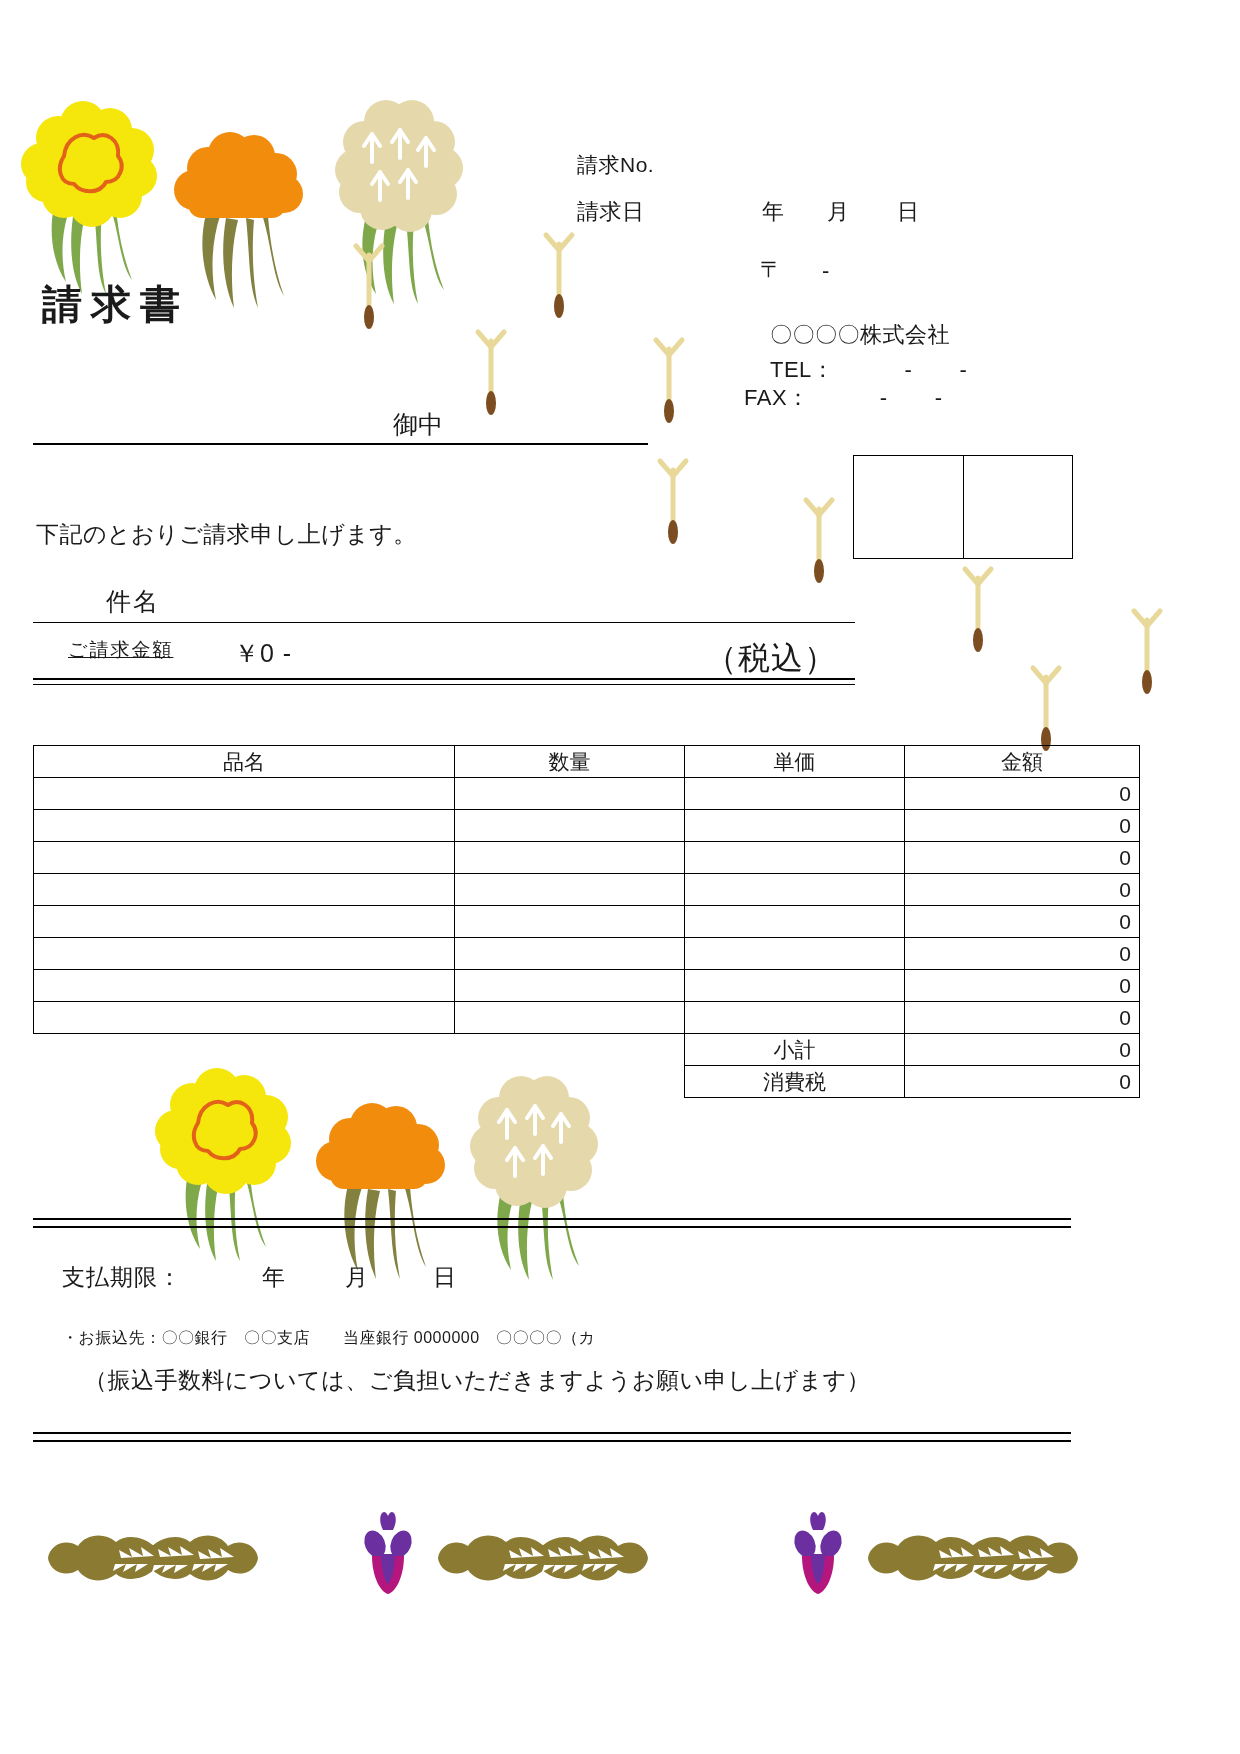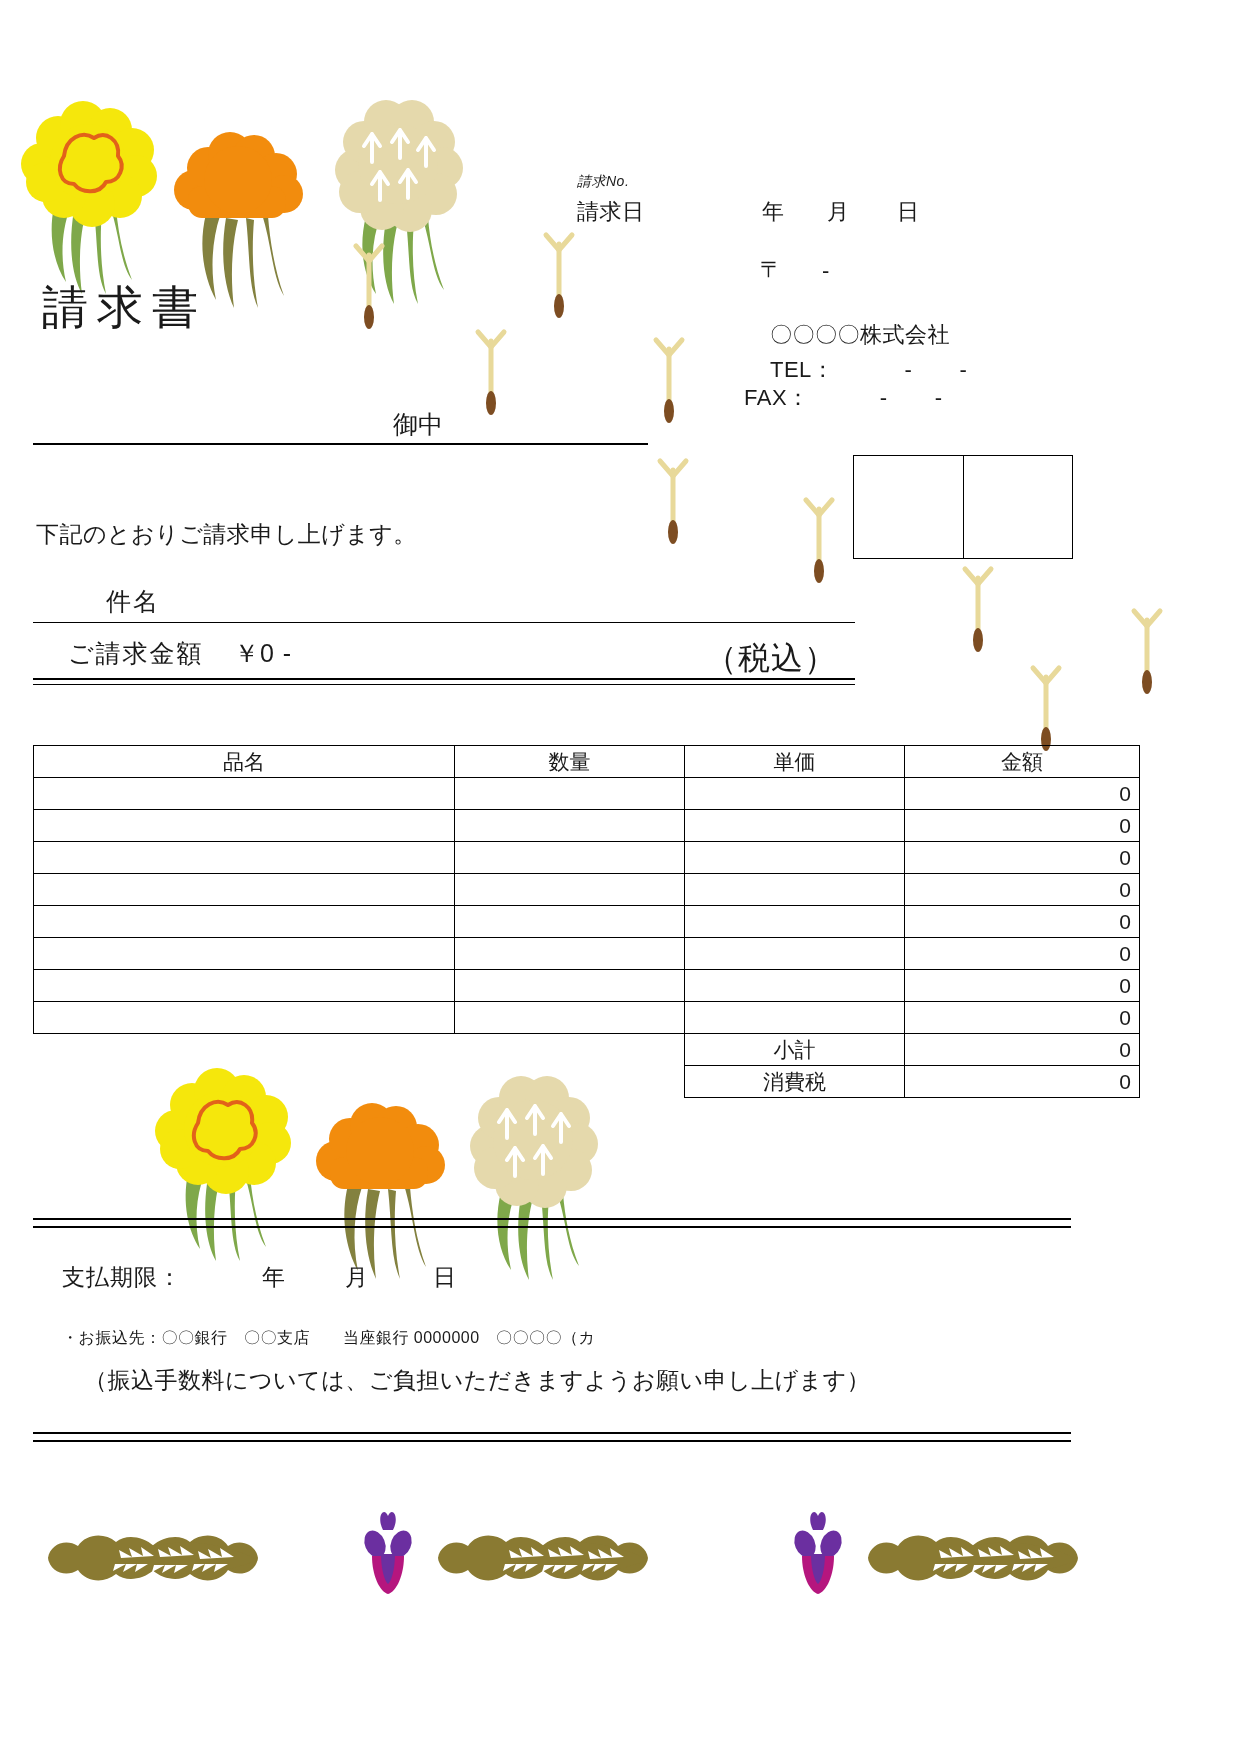--- a/index.html
+++ b/index.html
@@ -35,24 +35,23 @@
     left: 0; top: 0;
     width: 1240px;
     height: 1754px;
     z-index: 2;
   }
 
   .abs { position: absolute; }
 
   
   #invoice-no-label {
-    left: 577px; top: 173px;
-    font-size: 14px;
-    letter-spacing: 0.5px;
-    font-style: italic;
+    left: 577px; top: 151px;
+    font-size: 21px;
+    letter-spacing: 0.5px;
   }
   #invoice-date-label {
     left: 577px; top: 197px;
     font-size: 22px;
     letter-spacing: 0.5px;
   }
   #date-year { left: 762px; top: 197px; font-size: 22px; }
   #date-month { left: 827px; top: 197px; font-size: 22px; }
   #date-day { left: 897px; top: 197px; font-size: 22px; }
 
@@ -73,23 +72,23 @@
     left: 744px; top: 383px;
     font-size: 22px;
     letter-spacing: 0.5px;
   }
   .contact-dash1 { display: inline-block; width: 78px; text-align: right; }
   .contact-dash2 { display: inline-block; width: 55px; text-align: right; }
 
   
   #doc-title {
     left: 42px; top: 277px;
-    font-size: 46px;
+    font-size: 40px;
     letter-spacing: 9px;
-    font-weight: 400;
+    font-weight: 700;
   }
 
   
   #onchu {
     left: 393px; top: 408px;
     font-size: 25px;
   }
   #client-rule {
     left: 33px; top: 443px;
     width: 615px;
@@ -125,22 +124,23 @@
   #subject-rule {
     left: 33px; top: 622px;
     width: 822px;
     height: 0;
     border-top: 1.6px solid #000;
   }
 
   
   #amount-label {
     left: 68px; top: 637px;
-    font-size: 25px;
+    font-size: 19px;
     letter-spacing: 2px;
+    text-decoration: underline;
   }
   #amount-value {
     left: 234px; top: 637px;
     font-size: 25px;
     letter-spacing: 1px;
   }
   #amount-taxnote {
     left: 705px; top: 637px;
     font-size: 32px;
     letter-spacing: 1px;

